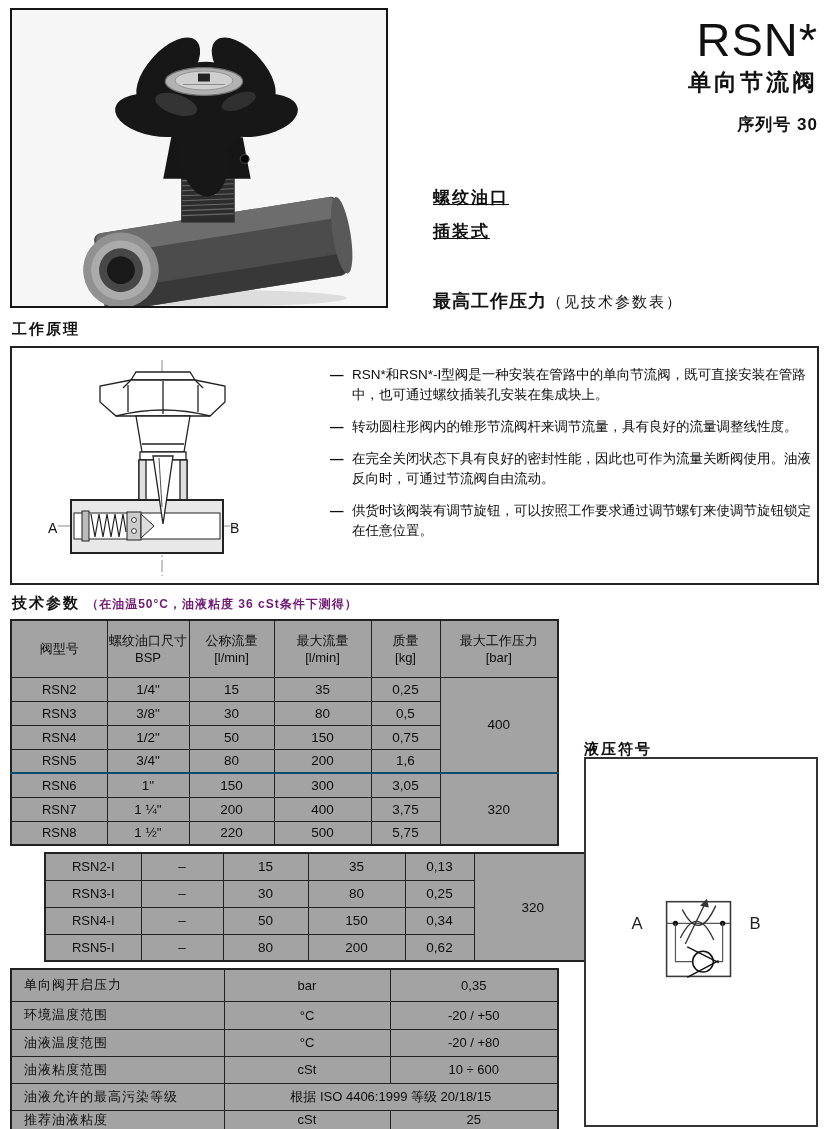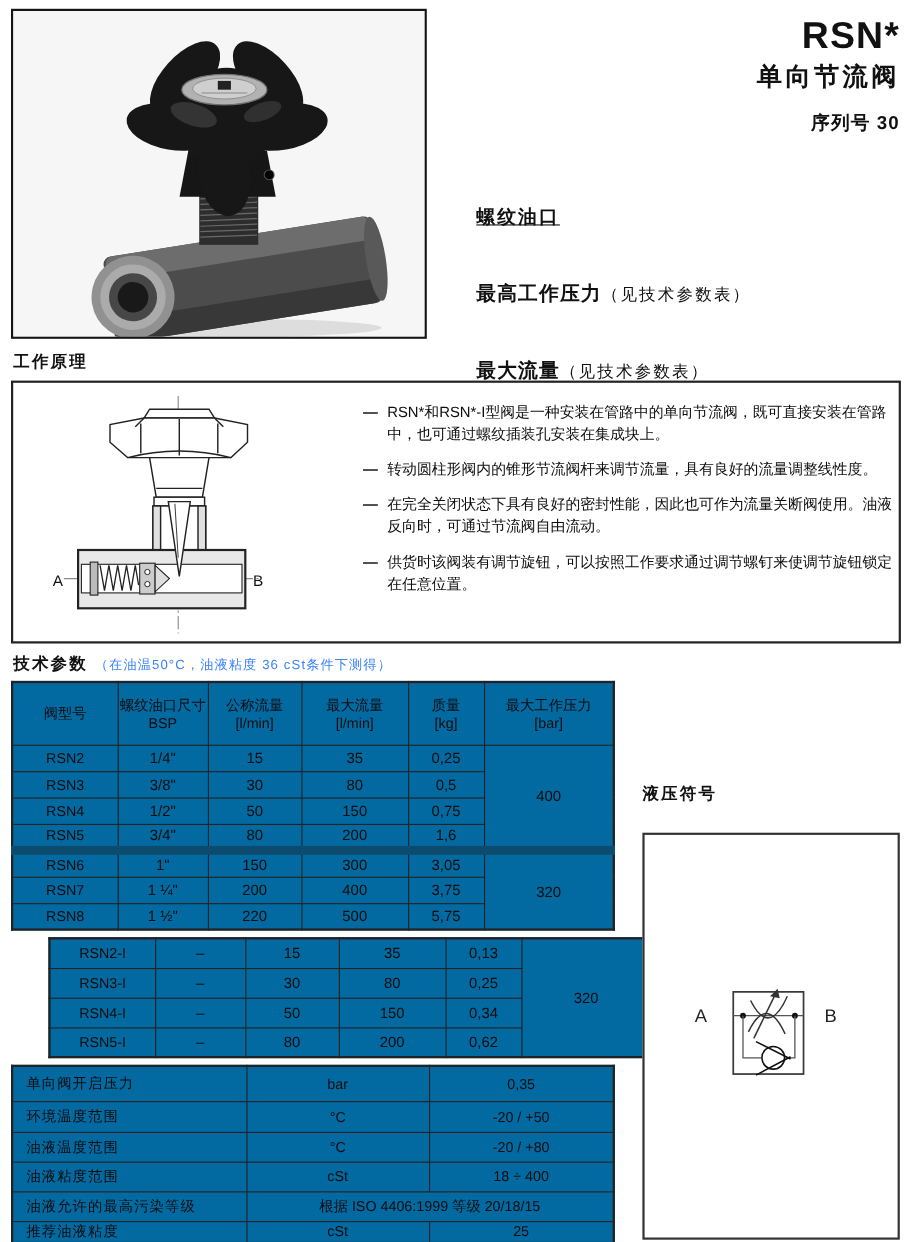--- a/index.html
+++ b/index.html
@@ -9,61 +9,61 @@
     font-family:"Liberation Sans","DejaVu Sans",sans-serif; color:#111;
   }
   .abs { position:absolute; }
 
   
   #photo-box { left:10px; top:8px; width:378px; height:300px; border:2px solid #151515; background:#f6f6f6; }
   #photo-box svg { width:100%; height:100%; display:block; }
 
   
   #title-block { right:12px; top:16px; text-align:right; }
-  #main-title { font-size:34px; font-weight:700; letter-spacing:1px; line-height:1.0; }
+  #main-title { font-size:47px; font-weight:400; letter-spacing:1px; line-height:1.0; }
   #sub-title  { font-size:23px; font-weight:bold; letter-spacing:3px; margin-top:4px; }
   #series-no  { font-size:17px; font-weight:bold; margin-top:15px; letter-spacing:1px; }
 
   
   #features { left:433px; top:186px; }
   .feat { font-size:17px; font-weight:bold; letter-spacing:2px; margin-bottom:11px;text-decoration:underline; }
   .feat2 { margin-bottom:28px; }
   .spec-line { font-size:18px; margin-bottom:9px; letter-spacing:1px;margin-top:46px; }
   .spec-line b { font-weight:bold; }
   .spec-line .paren { font-size:15px; font-weight:normal; letter-spacing:2px; }
 
   
   .sec-h { font-size:15px; font-weight:bold; letter-spacing:2px; }
   #principle-heading { left:12px; top:320px; }
   #tech-heading-wrap { left:12px; top:594px; white-space:nowrap; }
-  #tech-note { font-size:12px; font-weight:normal; letter-spacing:1px; color:#3b82f6; }
-  #symbol-heading { left:584px; top:712px; }
+  #tech-note { font-size:12px; font-weight:bold; letter-spacing:1px; color:#701a75; }
+  #symbol-heading { left:584px; top:740px; }
 
   
   #principle-box { left:10px; top:346px; width:809px; height:239px; border:2px solid #222; background:#fff; }
   #principle-svg { position:absolute; left:16px; top:4px; }
   #bullets { position:absolute; left:318px; top:17px; width:482px; list-style:none; }
   #bullets li { display:flex; margin-bottom:12px; font-size:13.5px; line-height:20px; color:#0d0d0d; }
   #bullets .dash { flex:0 0 22px; font-weight:bold; }
 
   
-  table { border-collapse:collapse; table-layout:fixed; background:#0369a1; }
+  table { border-collapse:collapse; table-layout:fixed; background:#a3a3a3; }
   td,th { border:1px solid #222; font-size:13px; font-weight:normal; text-align:center; vertical-align:middle; padding:0; color:#0d0d0d; overflow:hidden; }
   .num { font-size:13.5px; }
 
   #spec-wrap   { left:10px; top:619px; }
   #insert-wrap { left:10px; top:852px;padding-left:34px; }
   #params-wrap { left:10px; top:968px; }
   #spec-table, #insert-table, #params-table { width:547px; border:2px solid #222; }
 
   #spec-table thead tr { height:57px; }
   #spec-table tbody tr { height:24px; }
   #spec-table th { font-size:13px; line-height:17px; }
   #insert-table tbody tr { height:27px; }
-  tr.grp td { border-top:8px solid #0c4a6e; }
+  tr.grp td { border-top:2px solid #0c4a6e; }
   td.pcell { font-size:13.5px; }
 
   #params-table td { font-size:13px; }
   #params-table td.lbl { text-align:left; padding-left:12px; letter-spacing:1px; }
   #params-table tr.pr0 { height:32px;margin-left:17px; }
   #params-table tr.pr1 { height:28px; }
   #params-table tr.pr2, #params-table tr.pr3, #params-table tr.pr4 { height:27px; }
   #params-table tr.pr5 { height:18px; }
 
   
@@ -129,20 +129,21 @@
 </div>
 
 <div class="abs" id="title-block">
   <div id="main-title">RSN*</div>
   <div id="sub-title">单向节流阀</div>
   <div id="series-no">序列号 30</div>
 </div>
 
 <div class="abs" id="features">
   <div class="feat">螺纹油口</div>
+  <div class="feat feat2">插装式</div>
   <div class="spec-line"><b>最高工作压力</b><span class="paren">（见技术参数表）</span></div>
   <div class="spec-line"><b>最大流量</b><span class="paren">（见技术参数表）</span></div>
 </div>
 
 <div class="abs sec-h" id="principle-heading">工作原理</div>
 
 <div class="abs" id="principle-box">
   <svg id="principle-svg" width="286" height="228" viewBox="0 0 286 228">
 
     <g stroke="#8a8a8a" stroke-width="1" stroke-dasharray="12 3 2 3">
@@ -375,21 +376,21 @@
         <td>-20 / +50</td>
       </tr>
       <tr class="pr2">
         <td class="lbl">油液温度范围</td>
         <td>°C</td>
         <td>-20 / +80</td>
       </tr>
       <tr class="pr3">
         <td class="lbl">油液粘度范围</td>
         <td>cSt</td>
-        <td>18 ÷ 400</td>
+        <td>10 ÷ 600</td>
       </tr>
       <tr class="pr4">
         <td class="lbl">油液允许的最高污染等级</td>
         <td colspan="2">根据 ISO 4406:1999 等级 20/18/15</td>
       </tr>
       <tr class="pr5">
         <td class="lbl">推荐油液粘度</td>
         <td>cSt</td>
         <td>25</td>
       </tr>

